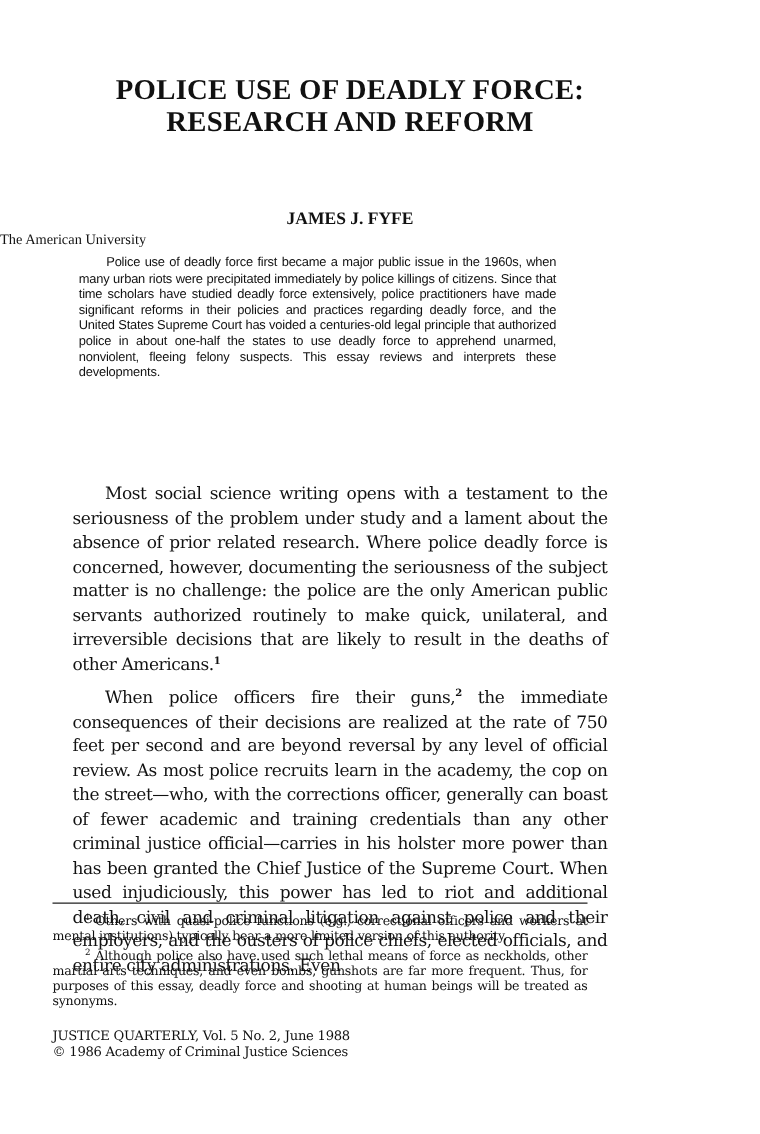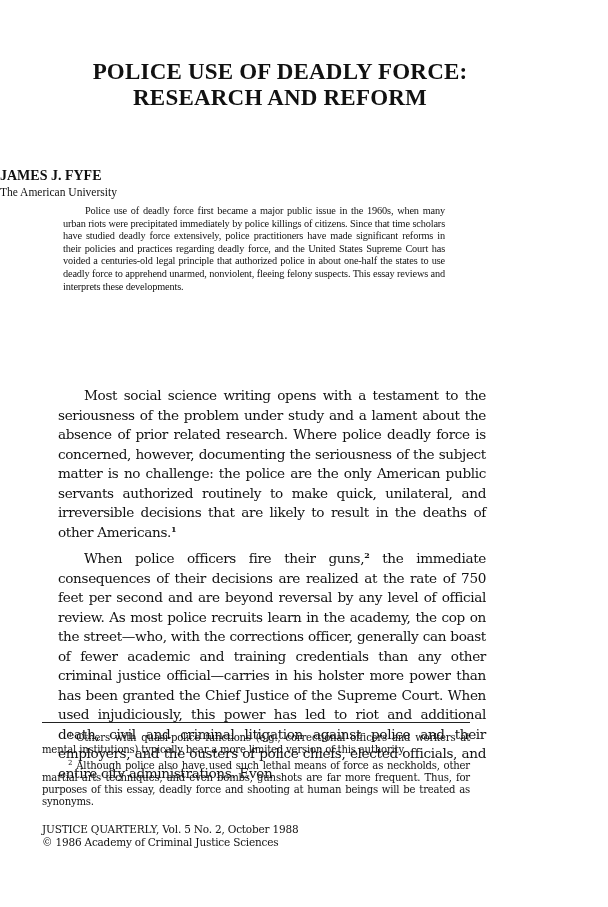--- a/index.html
+++ b/index.html
@@ -33,42 +33,42 @@
       line-height: 26px;
       margin: 0;
     }
     .title.l1 { top: 59px; left: 0; width: 560px; }
     .title.l2 { top: 85px; left: 0; width: 560px; }
     .author {
       position: absolute;
       top: 168px;
       left: 0;
       width: 560px;
-      text-align: left;
+      text-align: center;
       font-family: "Liberation Serif", serif;
       font-weight: bold;
       font-size: 14px;
       line-height: 16px;
     }
     .affil {
       position: absolute;
       top: 185px;
       left: 0;
       width: 560px;
       text-align: left;
       font-family: "Liberation Serif", serif;
       font-size: 11.5px;
       line-height: 14px;
     }
     .abstract {
       position: absolute;
       top: 205px;
       left: 63px;
       width: 382px;
-      font-family: Liberation Serif, serif;
+      font-family: Liberation Sans, sans-serif;
       font-size: 10.3px;
       line-height: 12.6px;
       text-align: justify;
       text-indent: 22px;
       margin: 0;
       letter-spacing: -0.15px;
     }
     .body-text {
       position: absolute;
       left: 42px;
@@ -146,17 +146,17 @@
   <p class="body-text p2"><span>When police officers fire their guns,</span><sup class="fn">2</sup><span> the immediate consequences of their decisions are realized at the rate of 750 feet per second and are beyond reversal by any level of official review. As most police recruits learn in the academy, the cop on the street—who, with the corrections officer, generally can boast of fewer academic and training credentials than any other criminal justice official—carries in his holster more power than has been granted the Chief Justice of the Supreme Court. When used injudiciously, this power has led to riot and additional death, civil and criminal litigation against police and their employers, and the ousters of police chiefs, elected officials, and entire city administrations. Even</span></p>
 
   <div class="rule"></div>
 
   <div class="footnotes">
     <p class="footnote"><sup>1</sup><span>Others with quasi-police functions (e.g., correctional officers and workers at mental institutions) typically bear a more limited version of this authority.</span></p>
     <p class="footnote"><sup>2</sup><span>Although police also have used such lethal means of force as neckholds, other martial arts techniques, and even bombs, gunshots are far more frequent. Thus, for purposes of this essay, deadly force and shooting at human beings will be treated as synonyms.</span></p>
   </div>
 
   <div class="journal">
-    <div>JUSTICE QUARTERLY, Vol. 5 No. 2, October 1988</div>
+    <div>JUSTICE QUARTERLY, Vol. 5 No. 2, June 1988</div>
     <div>© 1986 Academy of Criminal Justice Sciences</div>
   </div>
 
 </div>
 
 </body></html>

